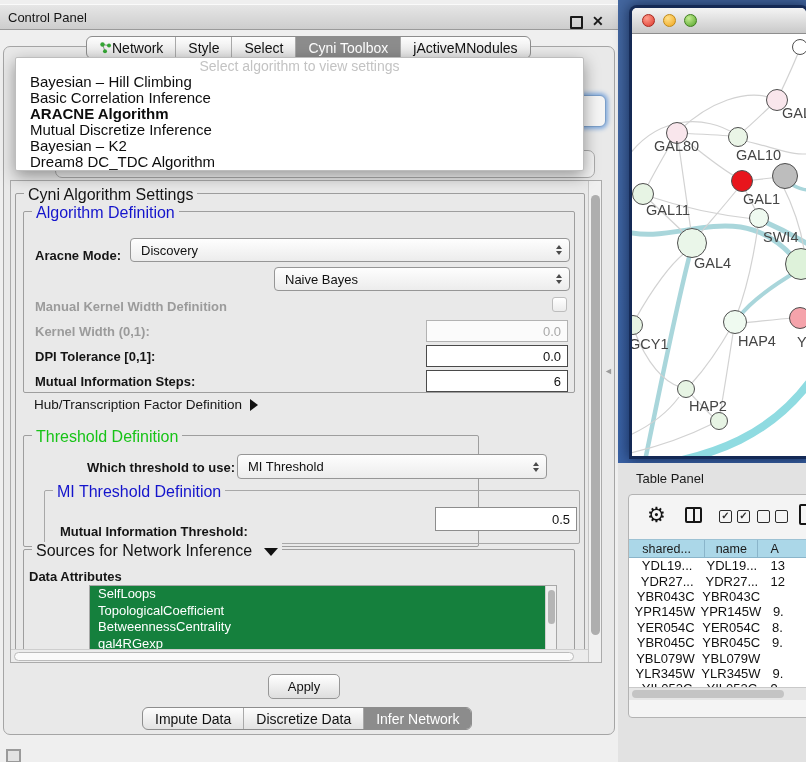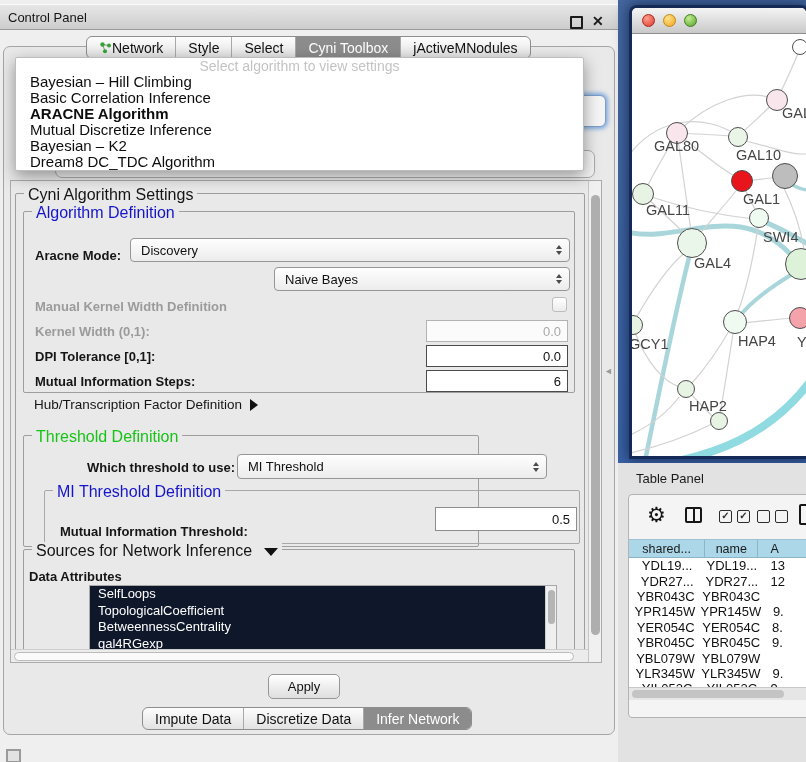--- a/index.html
+++ b/index.html
@@ -51,21 +51,21 @@
     display:flex;align-items:center;justify-content:flex-end;padding:0 6px;box-sizing:border-box;}
   .field.dis{border-color:#b3b3b3;background:#fbfbfb;color:#a8a8a8;}
   #chk{position:absolute;left:540px;top:114px;width:15px;height:15px;border:1px solid #bdbdbd;
     border-radius:3px;background:linear-gradient(#ffffff,#ececec);box-sizing:border-box;}
   .arrow-right{display:inline-block;width:0;height:0;border-top:6px solid transparent;
     border-bottom:6px solid transparent;border-left:8px solid #111;margin-left:8px;}
   .arrow-down{display:inline-block;width:0;height:0;border-left:7px solid transparent;
     border-right:7px solid transparent;border-top:8px solid #111;margin-left:6px;position:relative;top:1px;}
   #attr-list{position:absolute;left:78px;top:404px;width:468px;height:66px;background:#fff;
     border:1px solid #a8a8a8;box-sizing:border-box;overflow:hidden;}
-  .attr{height:16.5px;line-height:16.5px;background:#0f172a;color:#fff;font-size:13px;
+  .attr{height:16.5px;line-height:16.5px;background:#15803d;color:#fff;font-size:13px;
     padding-left:8px;width:calc(100% - 11px);box-sizing:border-box;}
   #attr-sb{position:absolute;right:0;top:0;width:11px;height:100%;background:#efefef;border-left:1px solid #d0d0d0;box-sizing:border-box;}
   #attr-sb .th{position:absolute;left:2px;top:4px;width:7px;height:34px;background:#b5b5b5;border-radius:4px;}
   #sp-vsb{position:absolute;right:0;top:0;width:13px;height:100%;background:#f0f0f0;border-left:1px solid #c6c6c6;box-sizing:border-box;}
   #sp-vsb .th{position:absolute;left:2px;top:14px;width:9px;height:440px;background:#aeaeae;border-radius:5px;}
   #sp-hsb{position:absolute;left:0;bottom:0;width:579px;height:13px;background:#ececec;border-top:1px solid #cecece;box-sizing:border-box;}
   #sp-hsb .th{position:absolute;left:3px;top:2px;width:560px;height:9px;background:#fafafa;border:1px solid #bbb;border-radius:5px;box-sizing:border-box;}
   #apply-btn{position:absolute;left:268px;top:674px;width:70px;height:23px;border:1px solid #979797;
     border-radius:5px;background:linear-gradient(#ffffff,#dedede);font-size:13px;color:#111;
     display:flex;align-items:center;justify-content:center;}

